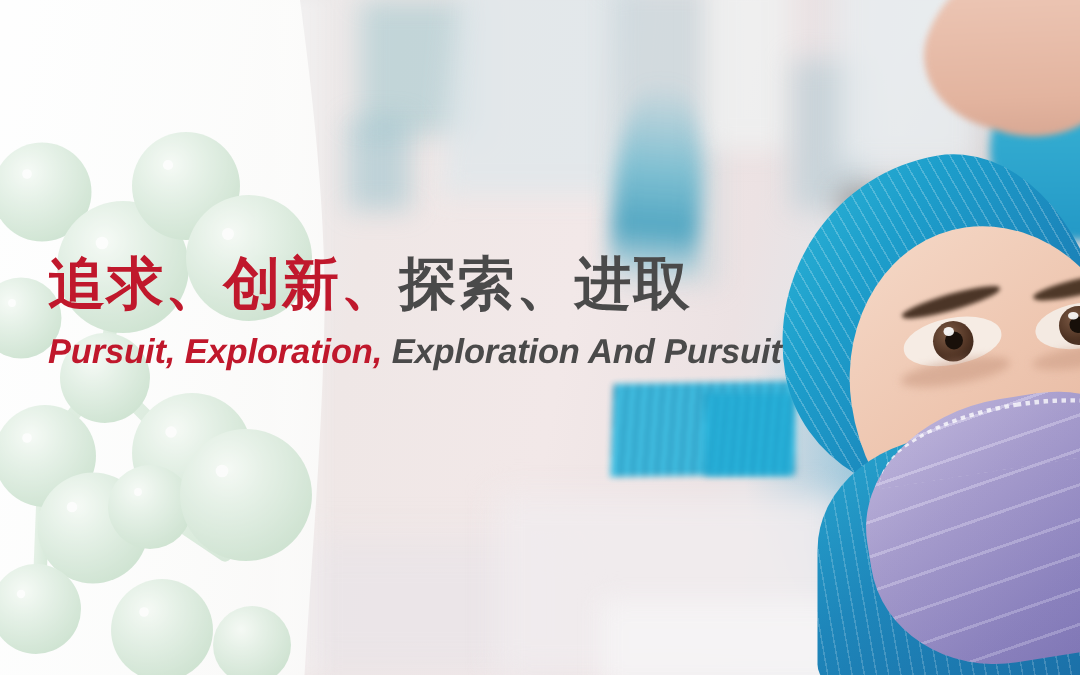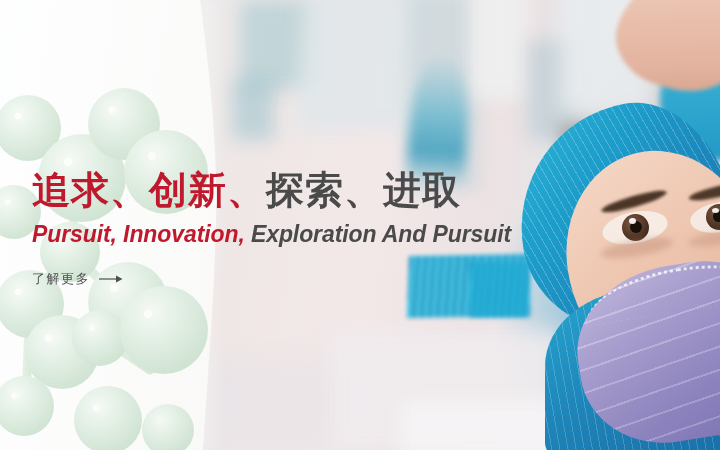--- a/index.html
+++ b/index.html
@@ -341,24 +341,17 @@
         <circle cx="14" cy="396" r="2.8"></circle>
         <circle cx="96" cy="408" r="3.2"></circle>
       </g>
     </g>
   </svg>
 
   <div class="content">
 
     <h1 class="headline"><span class="h-red">追求、创新</span><span class="h-red">、</span><span class="h-gray">探索、进取</span></h1>
 
-    <p class="subline"><span class="s-red">Pursuit, Innovation,</span><span class="s-gray"> Exploration And Pursuit</span></p>
-
-    <a class="more" href="#">
-      <span>了解更多</span>
-      <svg class="more-arrow" width="24" height="10" viewBox="0 0 24 10">
-        <line x1="0" y1="5" x2="19" y2="5" stroke="#4f4f4f" stroke-width="1.2"></line>
-        <polygon points="17,1.6 23.5,5 17,8.4" fill="#4f4f4f"></polygon>
-      </svg>
-    </a>
+    <p class="subline"><span class="s-red">Pursuit, Exploration,</span><span class="s-gray"> Exploration And Pursuit</span></p>
+
 
   </div>
 </div>
 
 </body></html>

